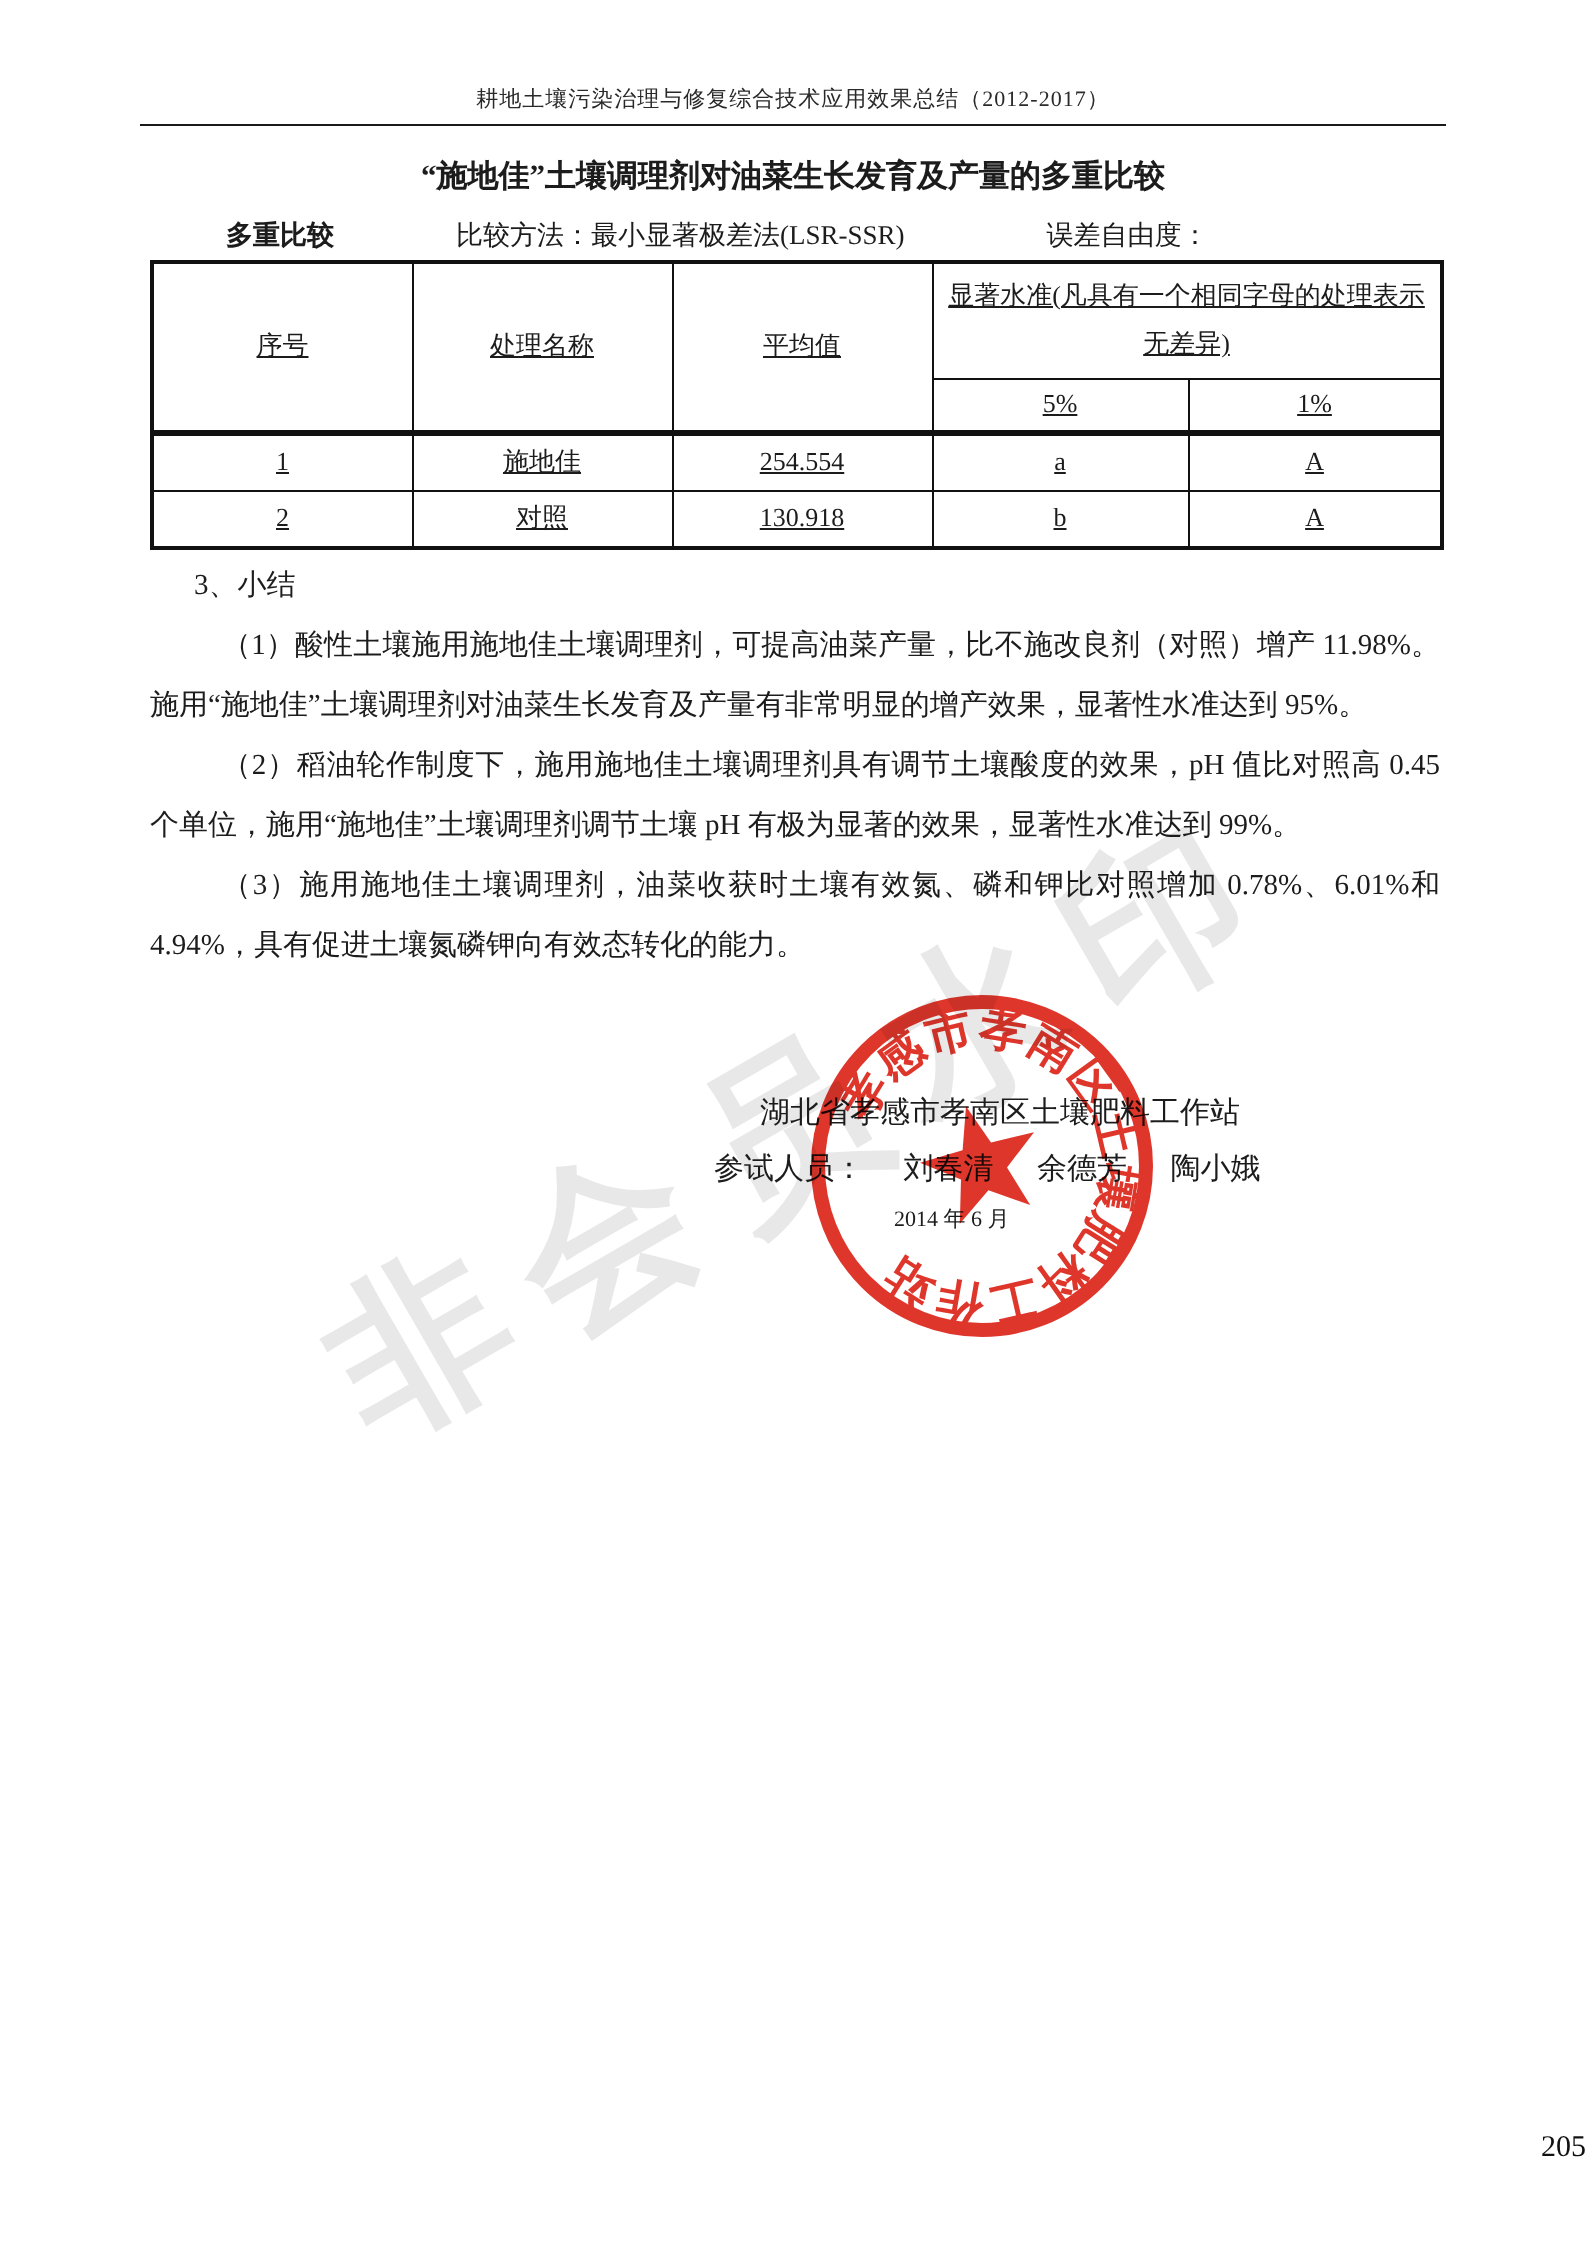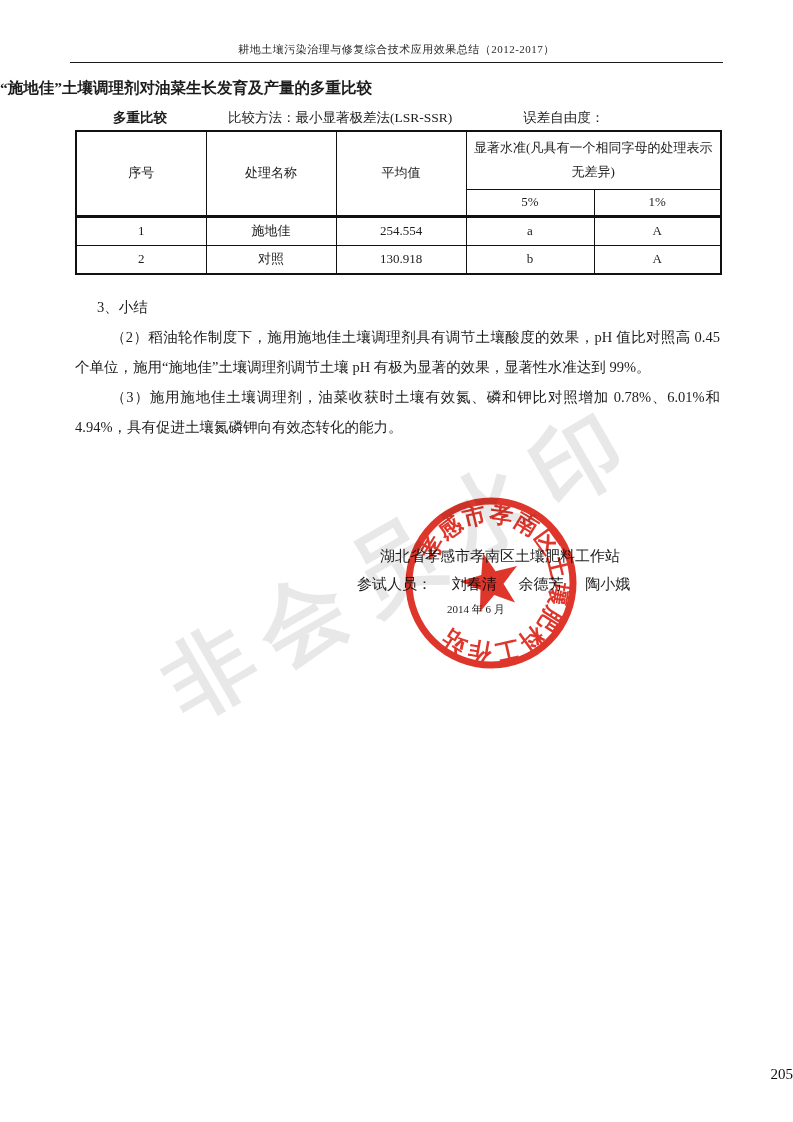--- a/index.html
+++ b/index.html
@@ -27,54 +27,54 @@
     position:absolute; top:42px; left:0; width:100%; text-align:center;
     font-size:11px; color:#2a2a2a; letter-spacing:0.5px;
   }
   .header-rule {
     position:absolute; top:62px; left:70px; width:653px; height:0;
     border-top:1.5px solid #1a1a1a;
   }
 
   
   .page-title {
-    position:absolute; top:78px; left:0; width:100%; 
+    position:absolute; top:78px; left:0; width:100%; text-align:center;
     font-size:15.5px; font-weight:bold; margin:0;
   }
 
   
   .meta-row {
     position:absolute; top:109px; left:75px; width:645px;
     font-size:13.5px; display:flex; align-items:baseline; white-space:nowrap;
   }
   .meta-label { margin-left:38px; font-weight:bold; }
   .meta-method-label { margin-left:61px; }
   .meta-method-value { }
   .meta-df-label { margin-left:71px; }
 
   
   table.cmp {
     position:absolute; top:130px; left:75px; width:645px;
     border-collapse:collapse; table-layout:fixed;
     font-size:13px; text-align:center; border:2px solid #111;
   }
-  table.cmp td { border:1px solid #111; padding:0 6px; vertical-align:middle; }
+  table.cmp td { border:1px solid #111; padding:0 6px; vertical-align:middle;text-decoration:underline; }
   tr.row-head-a { height:58px; }
   tr.row-head-b { height:27px; }
   tr.row-data { height:29px; }
   td.sig-head { line-height:1.9; padding:4px 24px; }
   tr.row-head-b td { border-bottom:3px solid #111; }
   td.span-head { border-bottom:3px solid #111 !important; }
 
   
   .summary {
     position:absolute; top:278px; left:75px; width:645px;
     font-size:14.5px; line-height:30px; text-align:justify;
   }
-  .summary-heading { text-indent:22px;margin-top:14px; }
+  .summary-heading { text-indent:22px; }
   .summary p { margin:0; text-indent:36px; }
 
   
   .sig-org  { position:absolute; top:547px; left:380px; font-size:15px; white-space:nowrap; }
   .sig-row  { position:absolute; top:575px; left:357px; font-size:15px; white-space:nowrap; }
   .sig-row .sig-label { margin-right:16px; }
   .sig-row .sig-name  { margin-right:18px; }
   .sig-row .sig-name:last-child { margin-right:0; }
   .sig-date { position:absolute; top:602px; left:447px; font-size:11px; white-space:nowrap; }
 
@@ -145,20 +145,21 @@
           <td>对照</td>
           <td>130.918</td>
           <td>b</td>
           <td>A</td>
         </tr>
       </tbody>
     </table>
 
     <section class="summary">
       <div class="summary-heading">3、小结</div>
+      <p>（1）酸性土壤施用施地佳土壤调理剂，可提高油菜产量，比不施改良剂（对照）增产 11.98%。施用“施地佳”土壤调理剂对油菜生长发育及产量有非常明显的增产效果，显著性水准达到 95%。</p>
       <p>（2）稻油轮作制度下，施用施地佳土壤调理剂具有调节土壤酸度的效果，pH 值比对照高 0.45 个单位，施用“施地佳”土壤调理剂调节土壤 pH 有极为显著的效果，显著性水准达到 99%。</p>
       <p>（3）施用施地佳土壤调理剂，油菜收获时土壤有效氮、磷和钾比对照增加 0.78%、6.01%和 4.94%，具有促进土壤氮磷钾向有效态转化的能力。</p>
     </section>
 
     <div class="sig-org">湖北省孝感市孝南区土壤肥料工作站</div>
     <div class="sig-row">
       <span class="sig-label">参试人员：</span>
       <span class="sig-name">刘春清</span>
       <span class="sig-name">余德芳</span>
       <span class="sig-name">陶小娥</span>

